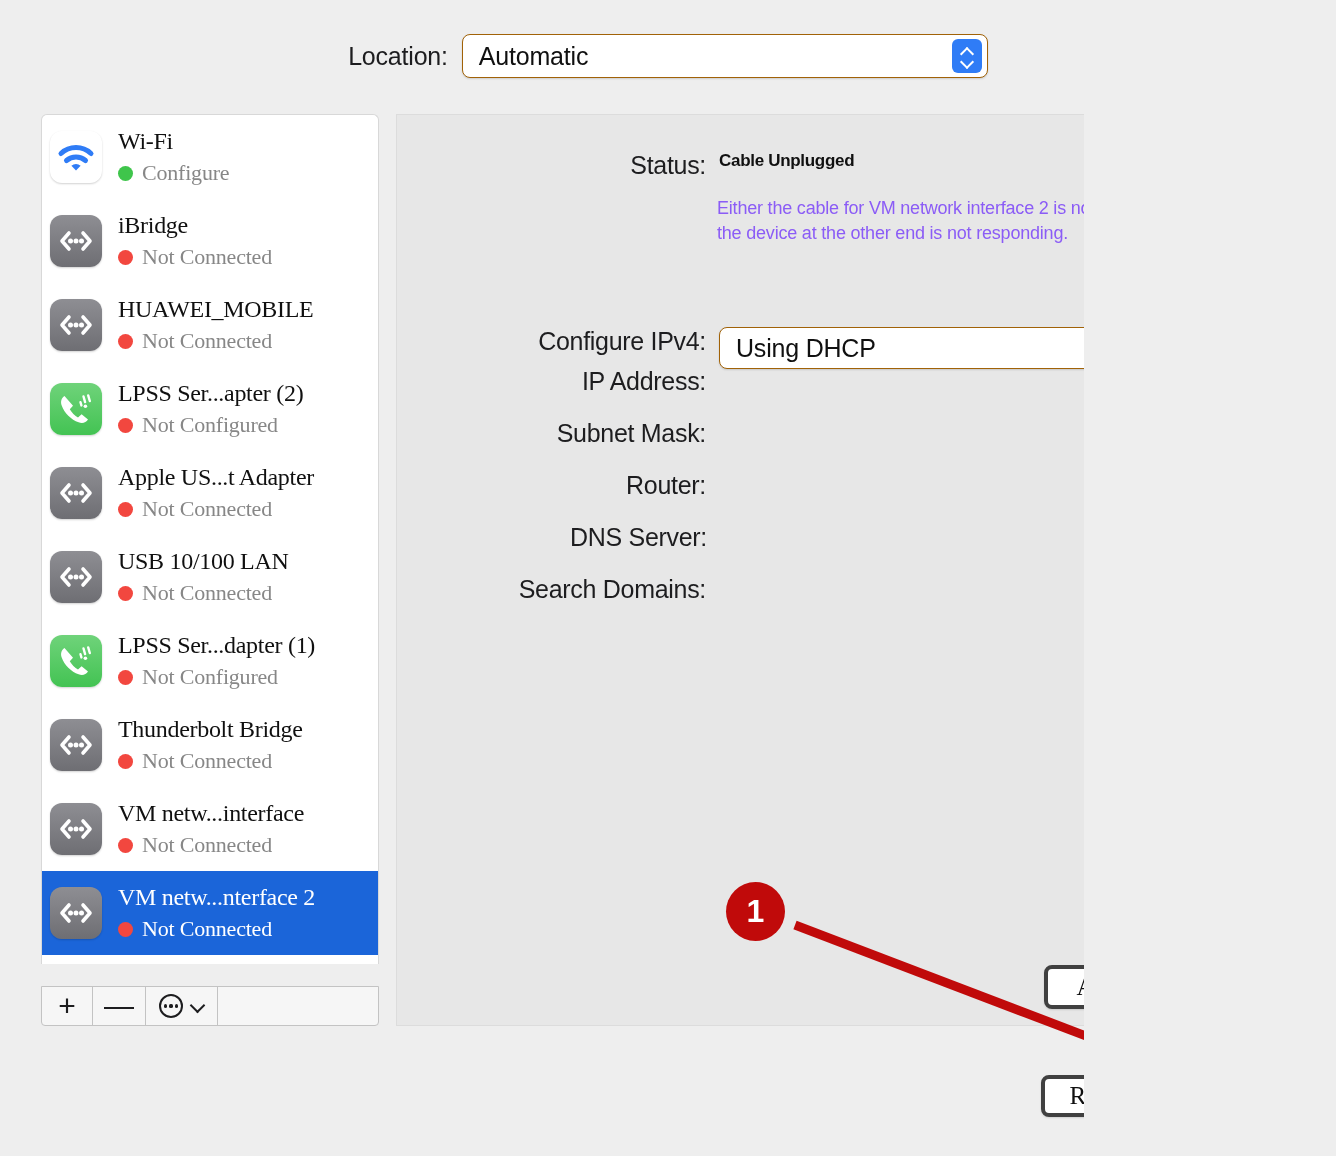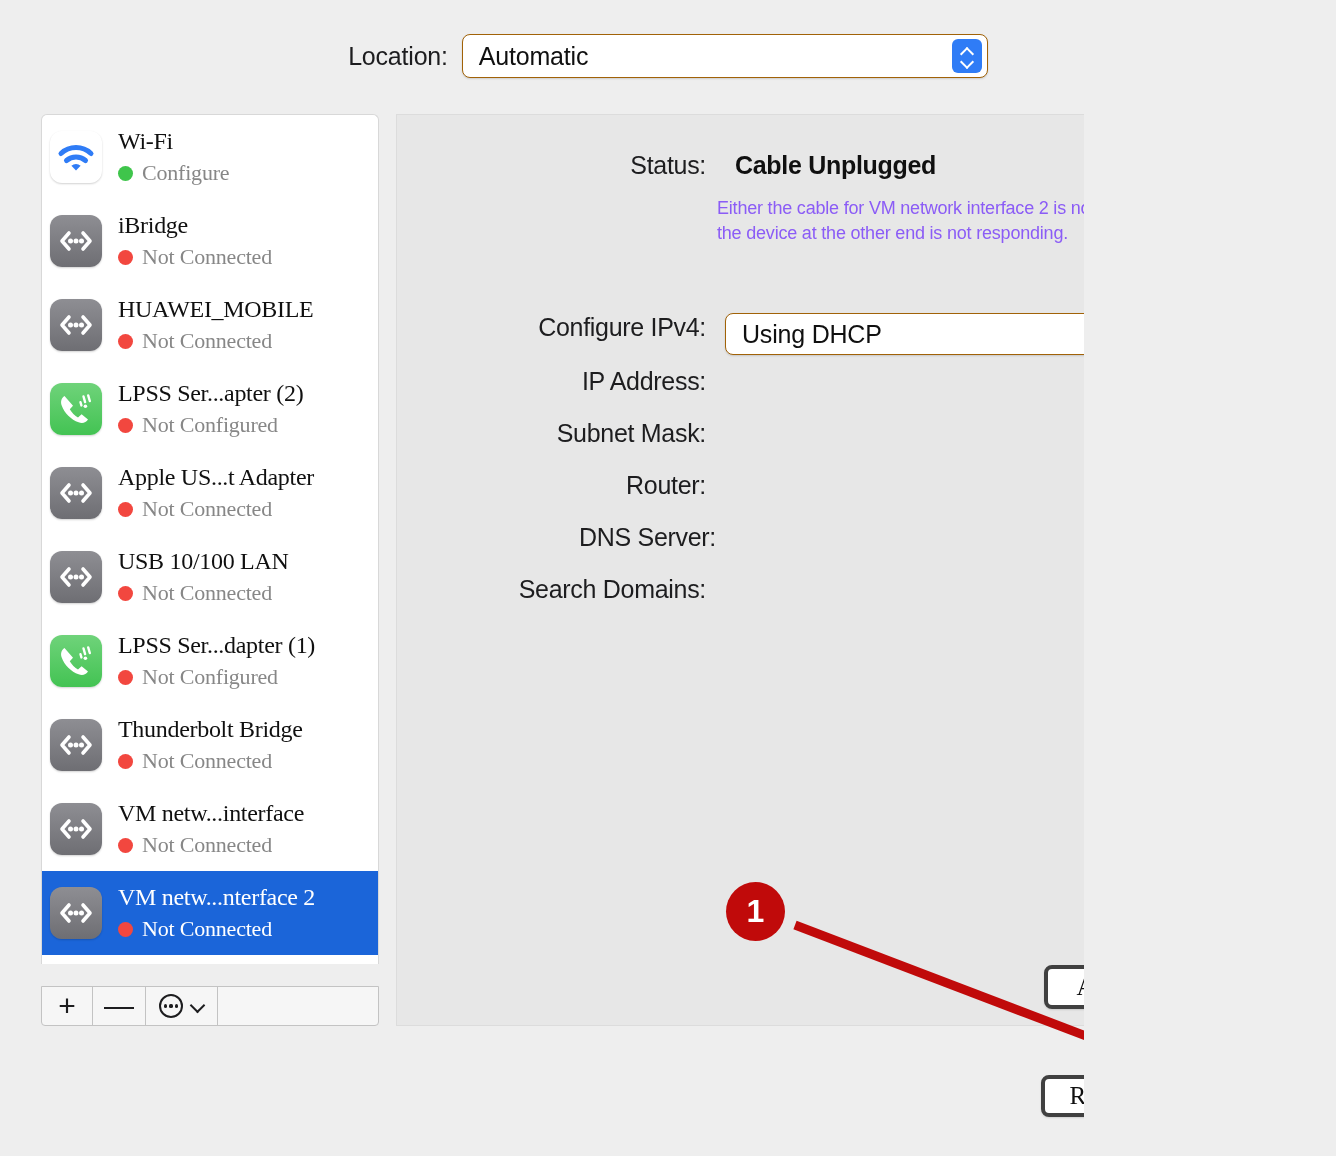--- a/index.html
+++ b/index.html
@@ -226,26 +226,25 @@
   .f-label {
     width: 322px;
     text-align: right;
     font-size: 25px;
     color: #1d1d1f;
     letter-spacing: -0.3px;
     padding-right: 13px;
     white-space: nowrap;
   }
   .f-value-bold {
-    font-size: 25px;
+    font-size: 17px;
     font-weight: bold;
     color: #101010;
     letter-spacing: -0.3px;
     white-space: nowrap;
-    margin-left: 16px;
   }
   #status-desc {
     position: absolute;
     left: 717px; top: 196px;
     width: 500px;
     font-size: 18px;
     line-height: 1.38;
     color: #8b5cf6;
     letter-spacing: -0.2px;
   }
@@ -505,21 +504,21 @@
     <div class="tb-cell grow"></div>
   </div>
 
   <div id="detail-panel">
 
     <div class="form-row" style="left:0; top:36px;">
       <span class="f-label">Status:</span>
       <span class="f-value-bold">Cable Unplugged</span>
     </div>
 
-    <div class="form-row" style="left:0; top:198px;gap:6px;">
+    <div class="form-row" style="left:0; top:212px;">
       <span class="f-label">Configure IPv4:</span>
       <div class="popup" id="ipv4-popup">
         <span class="popup-value">Using DHCP</span>
         <span class="stepper">
           <span class="chev up"></span>
           <span class="chev down"></span>
         </span>
       </div>
     </div>
 
@@ -531,21 +530,21 @@
     <div class="form-row" style="left:0; top:304px;">
       <span class="f-label">Subnet Mask:</span>
       <span class="f-value"></span>
     </div>
 
     <div class="form-row" style="left:0; top:356px;">
       <span class="f-label">Router:</span>
       <span class="f-value"></span>
     </div>
 
-    <div class="form-row" style="left:10px; top:408px;">
+    <div class="form-row" style="left:1px; top:408px;">
       <span class="f-label">DNS Server:</span>
       <span class="f-value"></span>
     </div>
 
     <div class="form-row" style="left:0; top:460px;">
       <span class="f-label">Search Domains:</span>
       <span class="f-value"></span>
     </div>
   </div>
 

